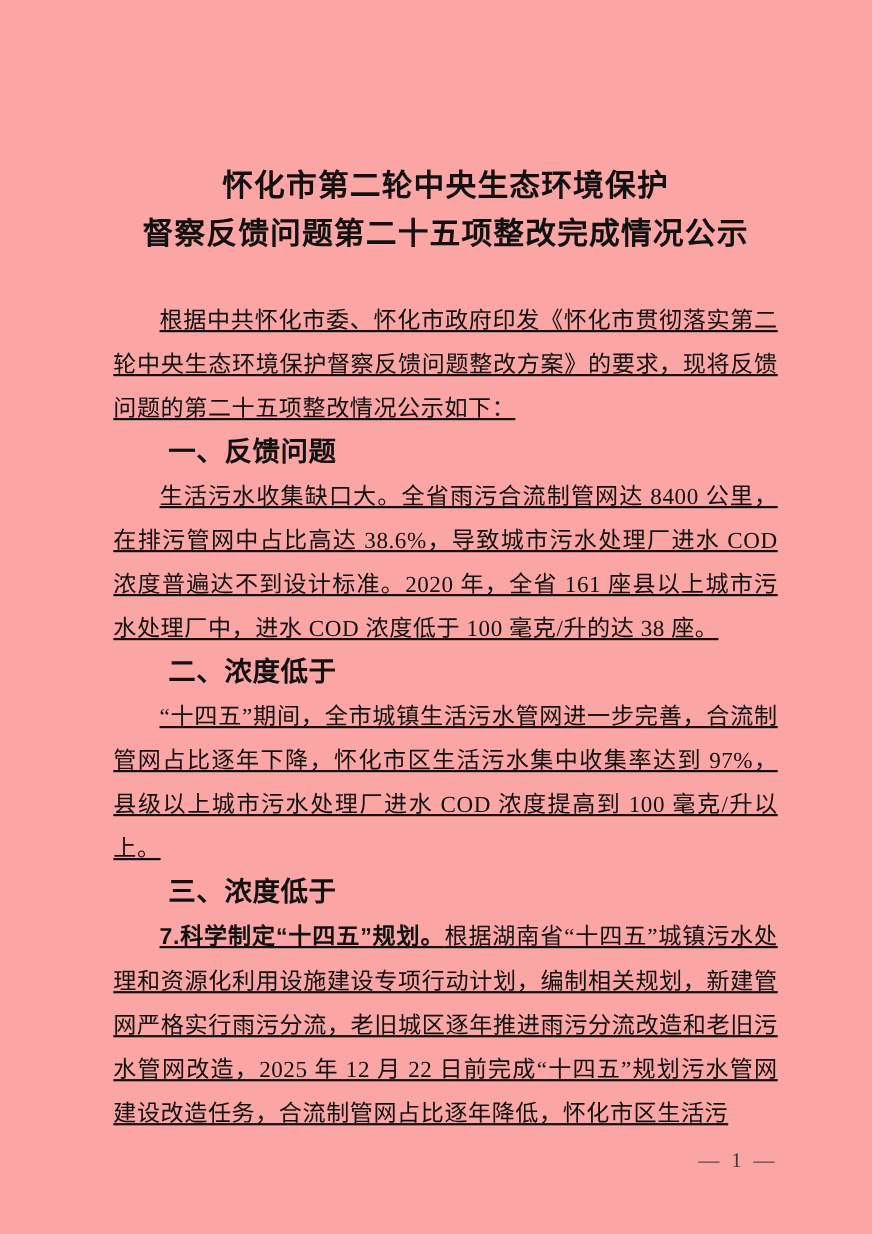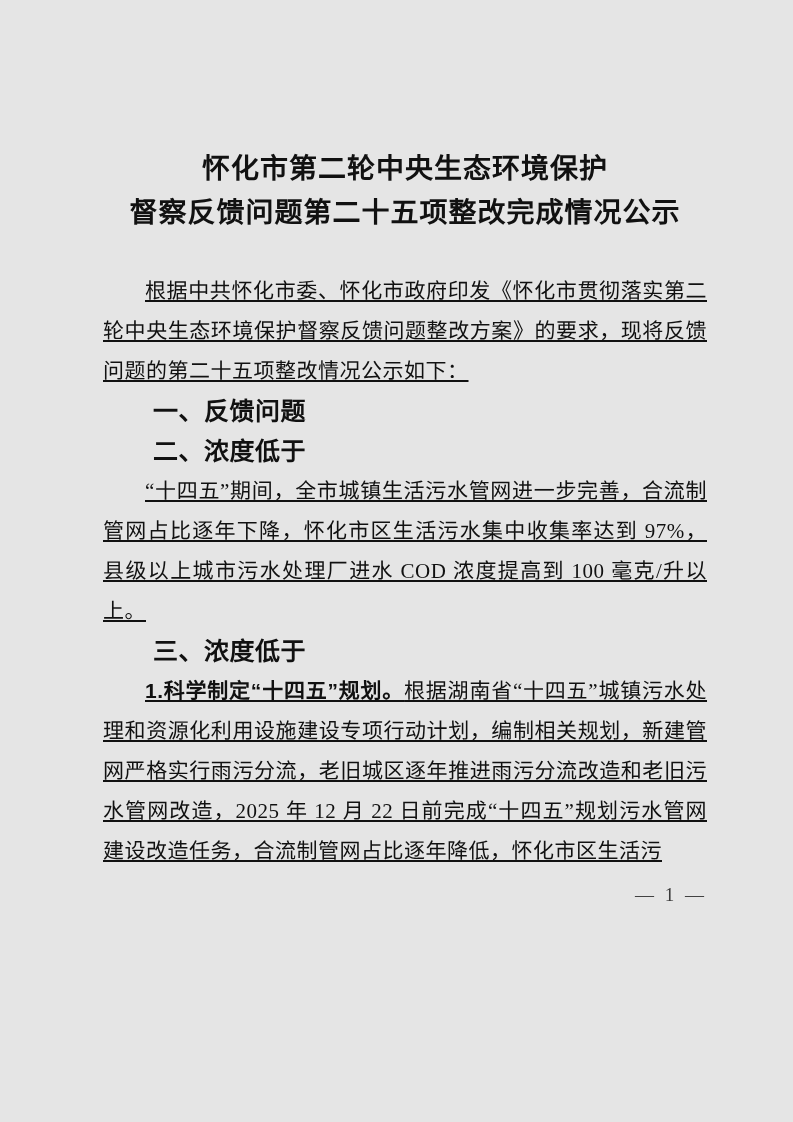--- a/index.html
+++ b/index.html
@@ -5,21 +5,21 @@
   html, body {
     margin: 0;
     padding: 0;
     background: #ffffff;
   }
   .page {
     position: relative;
     box-sizing: border-box;
     width: 793px;
     height: 1122px;
-    background: #e5e5e5;
+    background: #fca5a5;
     color: #111111;
     padding: 147px 86px 0 103px;
     overflow: hidden;
   }
   .doc-title {
     margin: 0 0 36px 0;
     text-align: center;
     font-family: "Liberation Sans", "DejaVu Sans", sans-serif;
     font-weight: 700;
     font-size: 28px;
@@ -68,24 +68,25 @@
 
   <h1 class="doc-title">
     <span class="title-line">怀化市第二轮中央生态环境保护</span>
     <span class="title-line">督察反馈问题第二十五项整改完成情况公示</span>
   </h1>
 
   <p class="body-para">根据中共怀化市委、怀化市政府印发《怀化市贯彻落实第二轮中央生态环境保护督察反馈问题整改方案》的要求，现将反馈问题的第二十五项整改情况公示如下：</p>
 
   <h2 class="section-heading">一、反馈问题</h2>
 
+  <p class="body-para">生活污水收集缺口大。全省雨污合流制管网达 8400 公里，在排污管网中占比高达 38.6%，导致城市污水处理厂进水 COD 浓度普遍达不到设计标准。2020 年，全省 161 座县以上城市污水处理厂中，进水 COD 浓度低于 100 毫克/升的达 38 座。</p>
 
   <h2 class="section-heading">二、浓度低于</h2>
 
   <p class="body-para">“十四五”期间，全市城镇生活污水管网进一步完善，合流制管网占比逐年下降，怀化市区生活污水集中收集率达到 97%，县级以上城市污水处理厂进水 COD 浓度提高到 100 毫克/升以上。</p>
 
   <h2 class="section-heading">三、浓度低于</h2>
 
-  <p class="body-para"><strong class="measure-lead">1.科学制定“十四五”规划。</strong><span>根据湖南省“十四五”城镇污水处理和资源化利用设施建设专项行动计划，编制相关规划，新建管网严格实行雨污分流，老旧城区逐年推进雨污分流改造和老旧污水管网改造，2025 年 12 月 22 日前完成“十四五”规划污水管网建设改造任务，合流制管网占比逐年降低，怀化市区生活污</span></p>
+  <p class="body-para"><strong class="measure-lead">7.科学制定“十四五”规划。</strong><span>根据湖南省“十四五”城镇污水处理和资源化利用设施建设专项行动计划，编制相关规划，新建管网严格实行雨污分流，老旧城区逐年推进雨污分流改造和老旧污水管网改造，2025 年 12 月 22 日前完成“十四五”规划污水管网建设改造任务，合流制管网占比逐年降低，怀化市区生活污</span></p>
 
   <div class="page-number">— 1 —</div>
 
 </div>
 
 </body></html>

